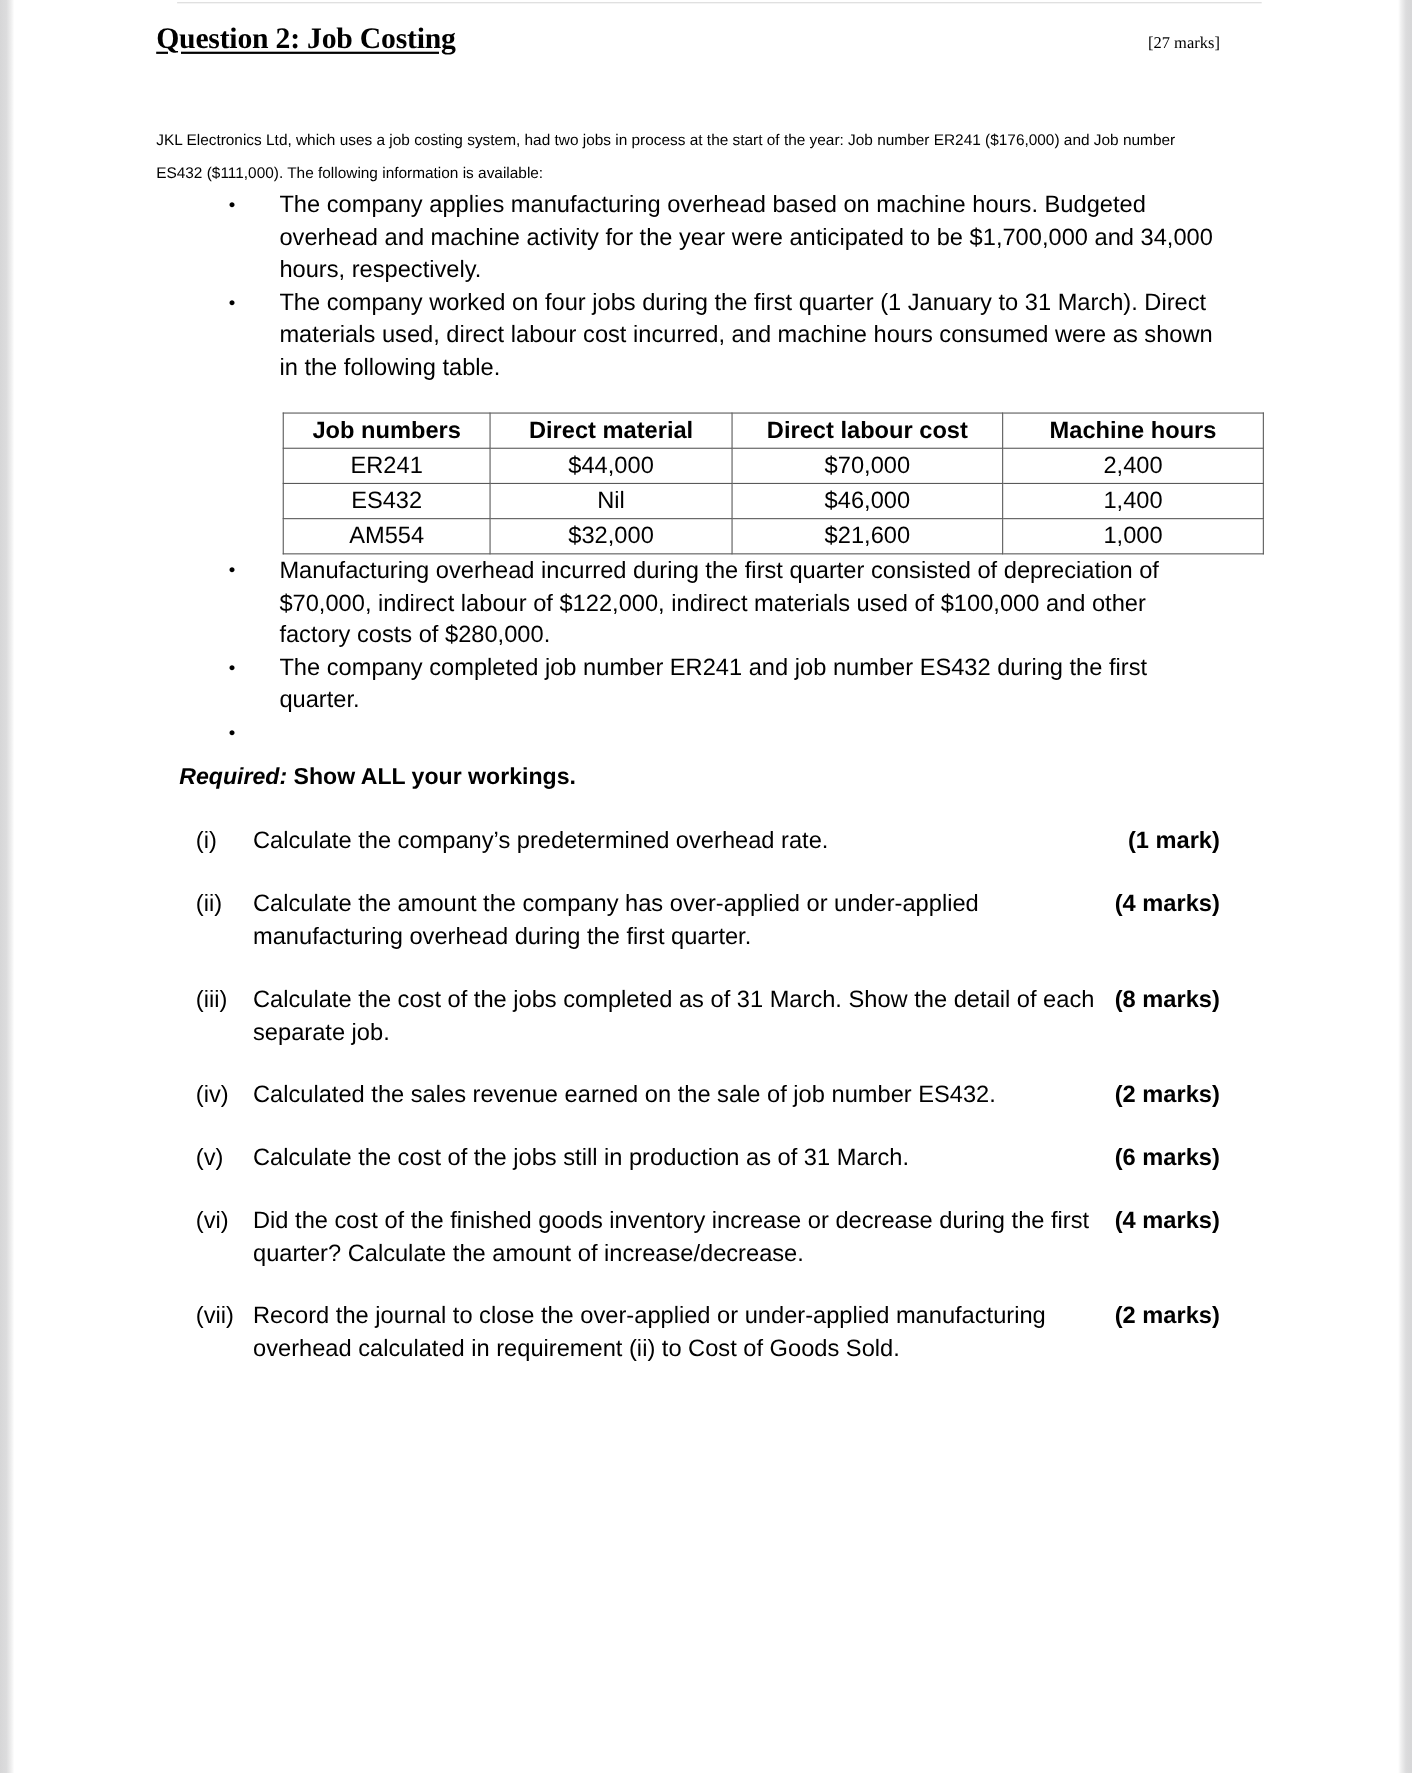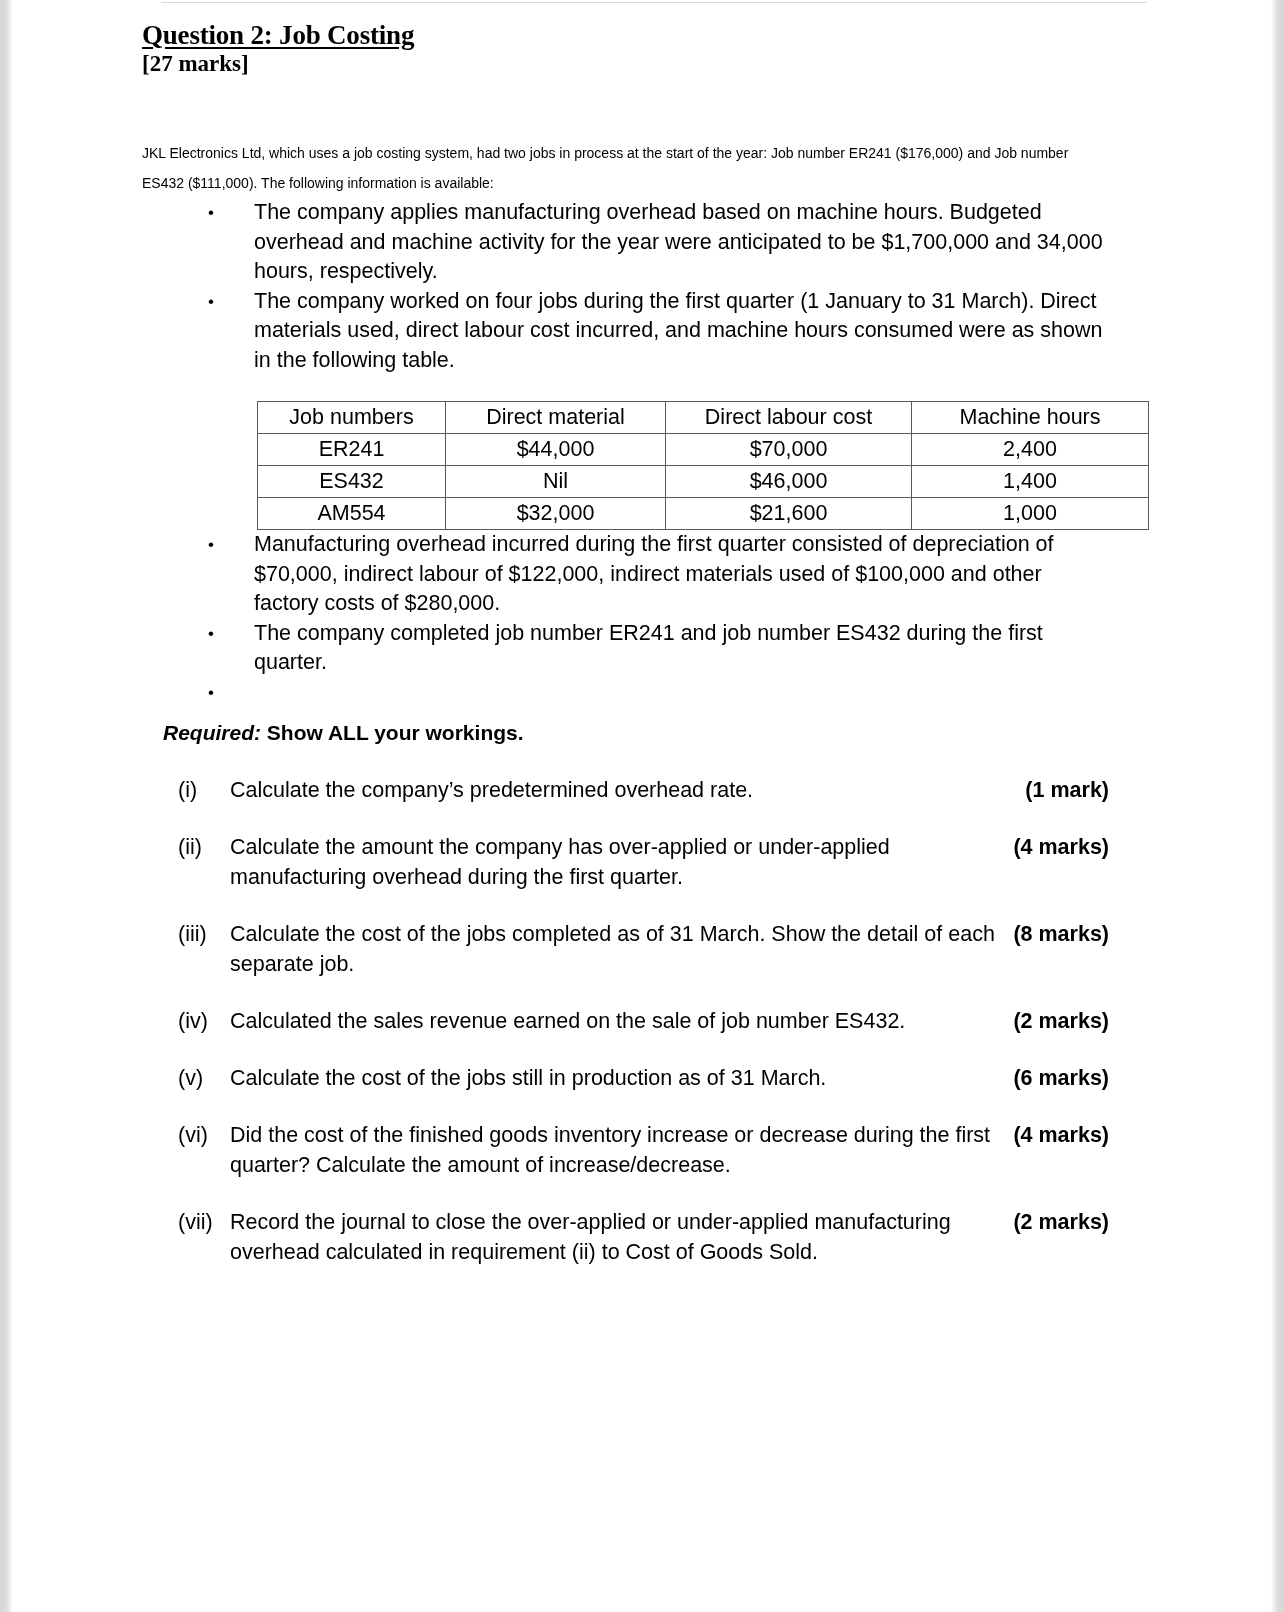--- a/index.html
+++ b/index.html
@@ -50,35 +50,34 @@
     top: 20px;
     width: 967px;
   }
 
   
   .heading-row {
     display: flex;
     align-items: baseline;
     justify-content: space-between;
     margin-bottom: 0;
-    flex-direction: column;
   }
   .q-title {
     font-family: "Liberation Serif", serif;
     font-weight: bold;
     font-size: 27px;
     letter-spacing: -0.2px;
     text-decoration: underline;
     text-underline-offset: 3px;
     white-space: nowrap;
   }
   .q-marks {
     font-family: "Liberation Serif", serif;
-    font-weight: bold;
-    font-size: 23px;
+    font-weight: normal;
+    font-size: 15px;
     white-space: nowrap;
   }
 
   
   .intro {
     margin-top: 62px;
     font-size: 14px;
     line-height: 29.5px;
     width: 953px;
   }
@@ -118,21 +117,21 @@
   table.jobs-table th,
   table.jobs-table td {
     border: 1px solid #5a5a5a;
     font-size: 21.5px;
     line-height: 25px;
     padding: 2px 6px;
     text-align: center;
     height: 27px;
   }
   table.jobs-table th {
-    font-weight: normal;
+    font-weight: bold;
   }
   table.jobs-table col.c0 { width: 188px; }
   table.jobs-table col.c1 { width: 220px; }
   table.jobs-table col.c2 { width: 246px; }
   table.jobs-table col.c3 { width: 237px; }
 
   
   .required-line {
     margin-top: 40px;
     margin-left: 21px;

